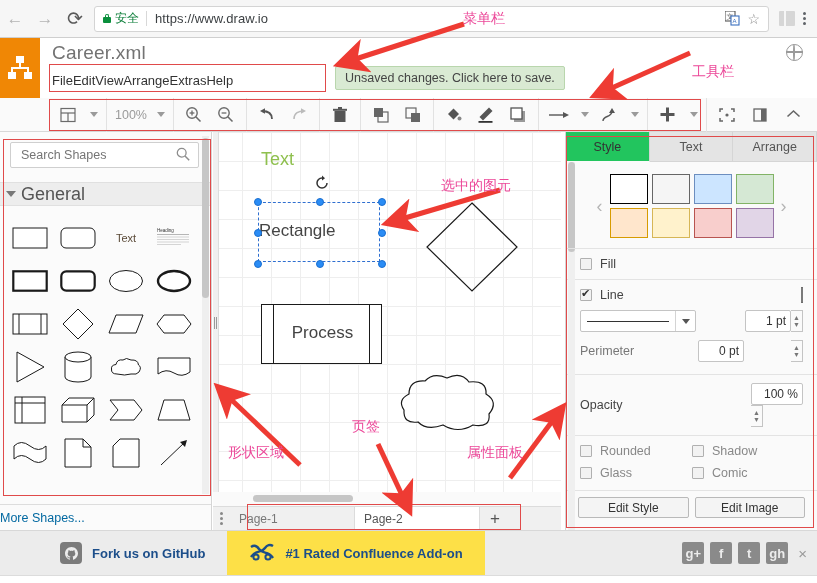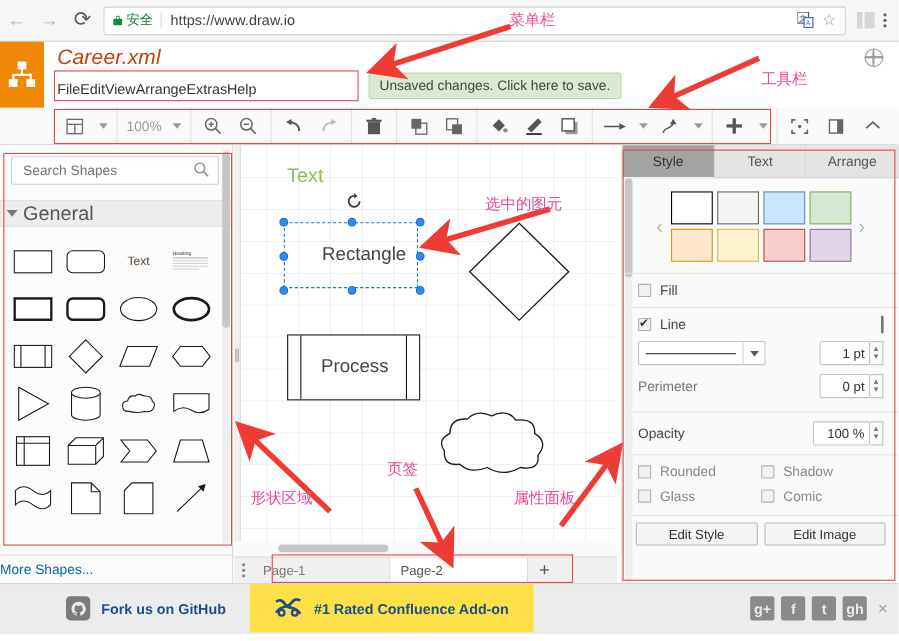--- a/index.html
+++ b/index.html
@@ -45,21 +45,21 @@
   .kebab { display: flex; flex-direction: column; gap: 2px; padding: 3px 4px; }
   .kebab i { width: 3px; height: 3px; background: #5f6368; border-radius: 50%; display:block; }
 
   
   .dio-logo {
     position: absolute; left: 0; top: 38px; width: 40px; height: 60px;
     background: #f08705; display: flex; align-items: center; justify-content: center;
   }
   .dio-title {
     position: absolute; left: 52px; top: 42px;
-    font-size: 19px; color: #c2410c; letter-spacing: .2px; font-style: italic;
+    font-size: 19px; color: #737373; letter-spacing: .2px;
   }
   .menubar {
     position: absolute; left: 52px; top: 68px; height: 24px;
     display: flex; align-items: center; 
   }
   .menubar .mi { font-size: 13px; color: #333; cursor: default; }
   .save-note {
     position: absolute; left: 335px; top: 66px;
     background: #d9ead3; border: 1px solid #b9d6ad; color: #444;
     font-size: 12.5px; padding: 4px 9px; border-radius: 2px;
@@ -154,21 +154,21 @@
 
   
   .rightpanel {
     position:absolute; left:565px; top:132px; width:252px; height:398px;
     background:#fafafa; border-left:1px solid #d5d5d5;
   }
   .rp-tabs { display:flex; height:30px; }
   .rp-tab { flex:1; display:flex; align-items:center; justify-content:center;
     font-size:12.5px; color:#555; background:#e4e4e4; border-bottom:1px solid #d5d5d5;
     border-right:1px solid #d5d5d5; }
-  .rp-tab.active { background:#a3a3a3; border-bottom:1px solid #fafafa; color:#333; }
+  .rp-tab.active { background:#22c55e; border-bottom:1px solid #fafafa; color:#333; }
   .swatch-area { position:relative; padding:12px 0 10px 0; display:flex; align-items:center; justify-content:center;
     border-bottom:1px solid #e3e3e3;}
   .swatch-grid { display:grid; grid-template-columns:repeat(4,38px); grid-auto-rows:30px; gap:4px; }
   .swatch { width:38px; height:30px; }
   .arrow-l, .arrow-r { color:#b5b5b5; font-size:18px; width:20px; text-align:center; }
   .rp-row { display:flex; align-items:center; padding:8px 14px; border-bottom:1px solid #e3e3e3;
     font-size:12.5px; color:#444; gap:8px; }
   .cb { width:12px; height:12px; border:1px solid #b0b0b0; background:#f2f2f2; display:inline-block;
     position:relative; border-radius:1px; }
   .cb.checked:after { content:"✔"; position:absolute; left:0px; top:-3px; font-size:11px; color:#333; }
@@ -580,21 +580,21 @@
   <div class="canvas">
     <div class="txt-text">Text</div>
     <div class="rot-ico">
       <svg width="16" height="16" viewBox="0 0 16 16">
           <path d="M13 8 A5 5 0 1 1 8 3" fill="none" stroke="#333" stroke-width="1.5"></path>
           <path d="M8 0.5 L11 3.2 L8 5.5 Z" fill="#333"></path>
         </svg>
     </div>
 
     <div class="sel-box">
-      <span class="shape-label" style="left:11px;top:18px;width:122px;text-align:center;">Rectangle</span>
+      <span class="shape-label" style="left:0;top:18px;width:122px;">Rectangle</span>
       <span class="handle" style="left:-5px;top:-5px;"></span>
       <span class="handle" style="left:57px;top:-5px;"></span>
       <span class="handle" style="left:119px;top:-5px;"></span>
       <span class="handle" style="left:-5px;top:26px;"></span>
       <span class="handle" style="left:119px;top:26px;"></span>
       <span class="handle" style="left:-5px;top:57px;"></span>
       <span class="handle" style="left:57px;top:57px;"></span>
       <span class="handle" style="left:119px;top:57px;"></span>
     </div>
 
@@ -661,33 +661,33 @@
         <div style="margin-left:auto;display:flex;">
           <div class="numfield">1 pt</div>
           <div class="spin">
               <span>▲</span>
               <span>▼</span>
             </div>
         </div>
       </div>
       <div style="display:flex;align-items:center;padding:4px 14px;font-size:12.5px;color:#777;">
         <span>Perimeter</span>
-        <div style="margin-left:auto;display:flex;">
+        <div style="margin-left:auto;display:flex;gap:47px;">
           <div class="numfield">0 pt</div>
           <div class="spin">
               <span>▲</span>
               <span>▼</span>
             </div>
         </div>
       </div>
     </div>
 
     <div class="rp-row">
       <span>Opacity</span>
-      <div style="margin-left:auto;display:flex;">
+      <div style="margin-left:auto;display:flex;flex-direction:column;">
         <div class="numfield" style="width:52px;">100 %</div>
         <div class="spin">
             <span>▲</span>
             <span>▼</span>
           </div>
       </div>
     </div>
 
     <div style="border-bottom:1px solid #e3e3e3;padding:8px 14px 10px 14px;">
       <div style="display:flex;font-size:12.5px;color:#888;margin-bottom:8px;">

